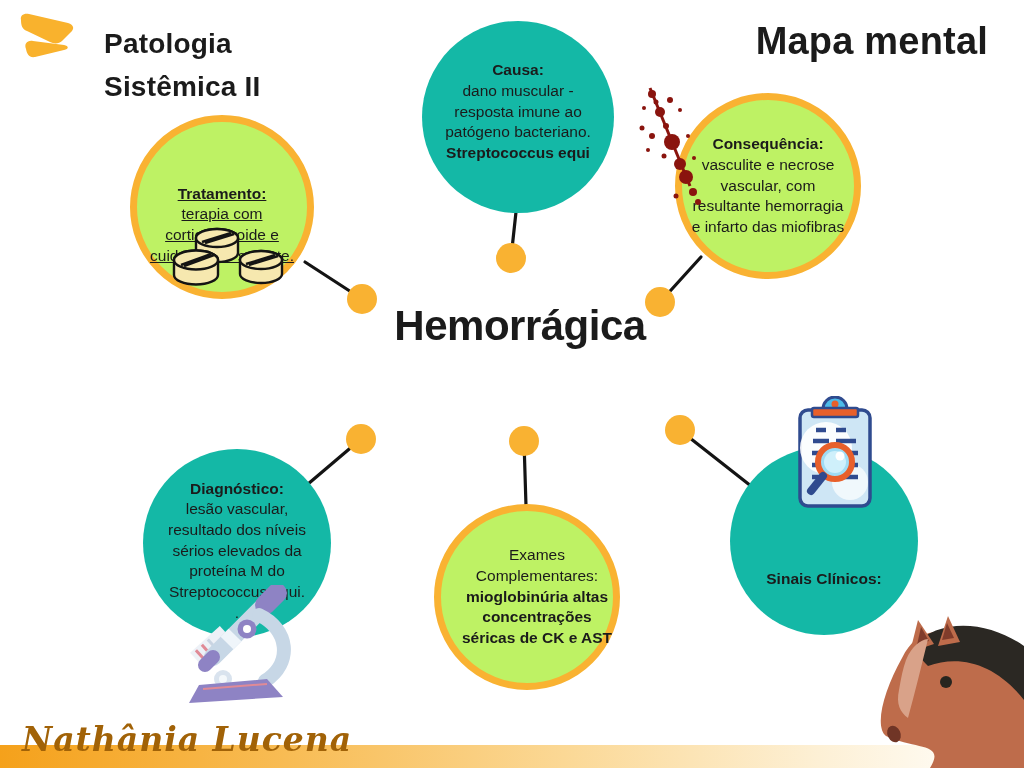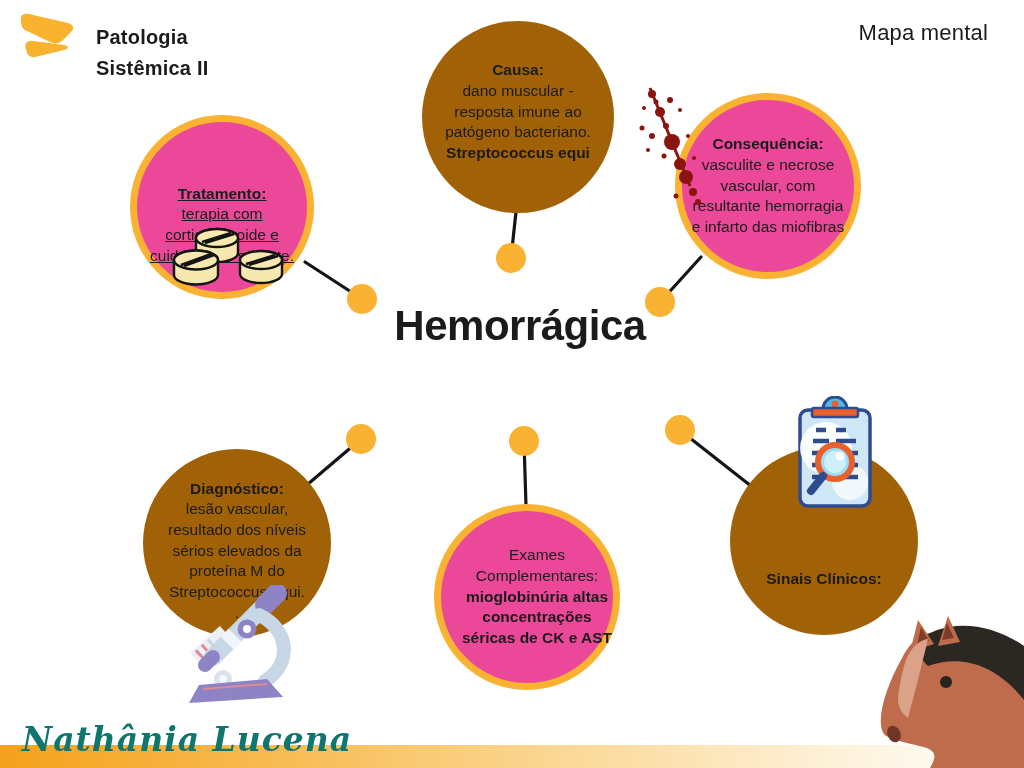--- a/index.html
+++ b/index.html
@@ -3,35 +3,35 @@
 <meta charset="utf-8">
 <style>
   html,body { margin:0; padding:0; background:#e8e8e8; }
   .canvas {
     position:relative; width:1024px; height:768px; margin:0 auto;
     background:#ffffff; overflow:hidden;
     font-family:"Liberation Sans", sans-serif; color:#1b1b1b;
   }
   
   .brand-logo { position:absolute; left:18px; top:12px; z-index:4; }
-  .brand-text { position:absolute; left:96px; top:22px; font-size:20px; font-weight:bold; line-height:1.55; letter-spacing:.2px; z-index:4; }
-  .page-type { position:absolute; top:20px; right:36px; font-size:22px; font-weight:normal; letter-spacing:.2px; z-index:4; }
+  .brand-text { position:absolute; left:104px; top:22px; font-size:28px; font-weight:bold; line-height:1.55; letter-spacing:.2px; z-index:4; }
+  .page-type { position:absolute; top:20px; right:36px; font-size:38px; font-weight:bold; letter-spacing:.2px; z-index:4; }
 
   
   .connectors { position:absolute; left:0; top:0; z-index:1; pointer-events:none; }
 
   
   .topic { position:absolute; left:320px; top:302px; width:400px; text-align:center;
            font-size:42px; font-weight:bold; line-height:1.14; letter-spacing:-0.5px; z-index:2; }
 
   
   .node { position:absolute; border-radius:50%; box-sizing:border-box; z-index:2;
           display:flex; justify-content:center; text-align:center; }
-  .node.filled   { background:#a16207; align-items:center; }
-  .node.outlined { background:#ec4899; border:7px solid #F9B232; align-items:center; }
+  .node.filled   { background:#14b8a6; align-items:center; }
+  .node.outlined { background:#bef264; border:7px solid #F9B232; align-items:center; }
   .node-text { font-size:15.5px; line-height:1.33; }
   .b { font-weight:bold; }
 
   .node-causa        { left:422px; top:21px;  width:192px; height:192px; }
   .node-tratamento   { left:130px; top:115px; width:184px; height:184px; align-items:flex-start;text-decoration:underline; }
   .node-tratamento .node-text { padding-top:36px; width:152px; }
   .node-causa .node-text { width:168px; padding-bottom:10px; }
   .node-consequencia { left:675px; top:93px;  width:186px; height:186px; }
   .node-consequencia .node-text { width:160px; }
   .node-diagnostico  { left:143px; top:449px; width:188px; height:188px; align-items:flex-start; }
@@ -56,21 +56,21 @@
   .pills    { left:170px; top:227px; }
   .microscope { left:183px; top:585px; }
   .clipboard  { left:792px; top:396px; }
   .horse    { right:0; top:612px; }
 
   
   .footer-bar { position:absolute; left:0; top:745px; width:1024px; height:23px; z-index:0;
     background:linear-gradient(to right,#F5A11B 0%,#F8BC54 28%,#FBD895 55%,#FDF0D5 80%,#fffefb 97%); }
   .signature { position:absolute; left:22px; top:720px; z-index:5;
     font-family:"DejaVu Serif", serif; font-style:italic; font-weight:bold;
-    font-size:33px; letter-spacing:1px; color:#0f766e; }
+    font-size:33px; letter-spacing:1px; color:#a16207; }
 </style>
 </head>
 <body>
 
 <div class="canvas">
 
   <svg class="connectors" width="1024" height="768">
     <g stroke="#141414" stroke-width="3.2" stroke-linecap="round">
       <line x1="305" y1="262" x2="362" y2="299"></line>
       <line x1="516" y1="212" x2="511" y2="258"></line>

